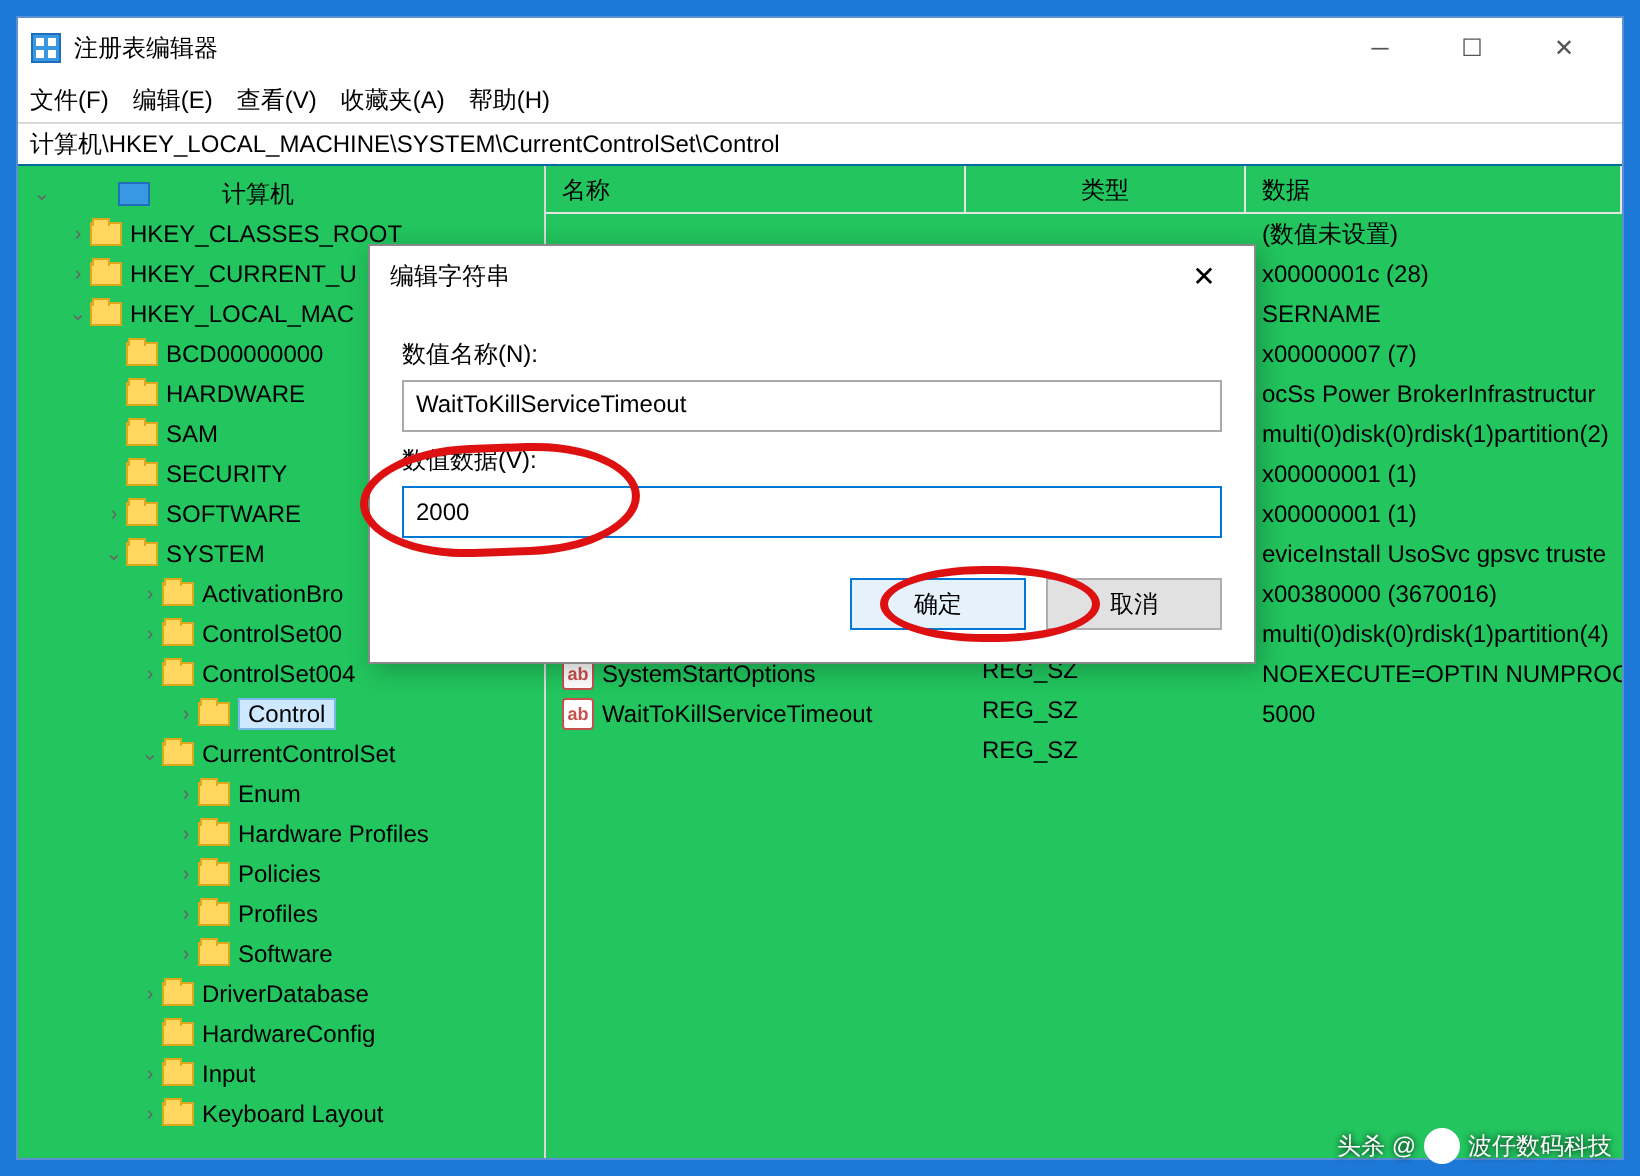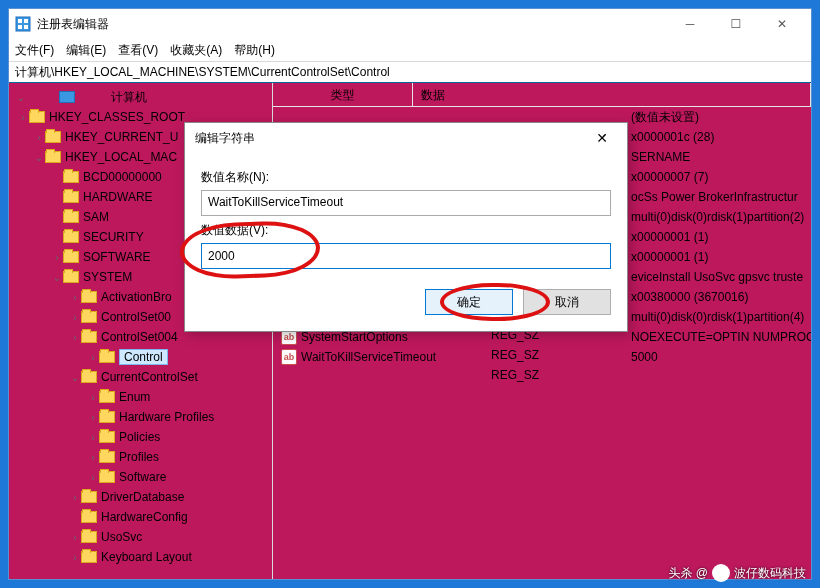--- a/index.html
+++ b/index.html
@@ -1,17 +1,17 @@
 <!DOCTYPE html>
 <html><head>
 <meta charset="utf-8">
 <style>
 * { box-sizing: border-box; margin: 0; padding: 0; font-family: "Microsoft YaHei", "Segoe UI", sans-serif; font-size: 12px; }
 body { background: #1e78d7; width: 820px; height: 588px; overflow: hidden; position: relative; }
-.frame { position: absolute; left: 8px; top: 8px; right: 8px; bottom: 8px; background: #be185d; border: 1px solid #5a8fd2; }
+.frame { position: absolute; left: 8px; top: 8px; right: 8px; bottom: 8px; background: #22c55e; border: 1px solid #5a8fd2; }
 .titlebar { height: 30px; display: flex; align-items: center; padding: 0 6px; background: #fff; }
 .titlebar .app-icon { width: 16px; height: 16px; margin-right: 6px; display: inline-flex; align-items: center; justify-content: center; }
 .titlebar .title { flex: 1; }
 .win-btns { display: flex; }
 .win-btn { width: 46px; height: 30px; display: flex; align-items: center; justify-content: center; color: #555; }
 .menubar { height: 22px; display: flex; align-items: center; padding: 0 6px; gap: 12px; background: #fff; text-align: right; }
 .menubar span { color: #000; }
 .pathbar { height: 22px; border-top: 1px solid #d9d9d9; border-bottom: 1px solid #0369a1; background: #fff; padding: 2px 6px; display: flex; align-items: center; }
 .content { display: flex; height: calc(100% - 74px); }
 .tree { width: 264px; border-right: 1px solid #d9d9d9; overflow: hidden; padding: 4px 0; }
@@ -81,21 +81,21 @@
   <div class="pathbar">
     <span>计算机\HKEY_LOCAL_MACHINE\SYSTEM\CurrentControlSet\Control</span>
   </div>
   <div class="content">
     <div class="tree" id="tree">
         <div class="tree-row" style="padding-left: 6px; gap: 32px;">
           <span class="chev open"></span>
           <span class="pc-icon"></span>
           <span class="label">计算机</span>
         </div>
-        <div class="tree-row" style="padding-left: 8px;">
+        <div class="tree-row" style="padding-left: 24px;">
           <span class="chev closed"></span>
           <span class="folder-icon"></span>
           <span class="label">HKEY_CLASSES_ROOT</span>
         </div>
         <div class="tree-row" style="padding-left: 24px;">
           <span class="chev closed"></span>
           <span class="folder-icon"></span>
           <span class="label">HKEY_CURRENT_U</span>
         </div>
         <div class="tree-row" style="padding-left: 24px;">
@@ -189,30 +189,31 @@
           <span class="label">DriverDatabase</span>
         </div>
         <div class="tree-row" style="padding-left: 60px;">
           <span class="chev none"></span>
           <span class="folder-icon"></span>
           <span class="label">HardwareConfig</span>
         </div>
         <div class="tree-row" style="padding-left: 60px;">
           <span class="chev closed"></span>
           <span class="folder-icon"></span>
-          <span class="label">UsoSvc</span>
+          <span class="label">Input</span>
         </div>
         <div class="tree-row" style="padding-left: 60px;">
           <span class="chev closed"></span>
           <span class="folder-icon"></span>
           <span class="label">Keyboard Layout</span>
         </div>
       </div>
     <div class="list">
       <div class="list-header">
+        <div class="col-name">名称</div>
         <div class="col-type">类型</div>
         <div class="col-data">数据</div>
       </div>
       <div class="list-body" id="listbody">
           <div class="row">
             <div class="c-name"></div>
             <div class="c-type"></div>
             <div class="c-data">(数值未设置)</div>
           </div>
           <div class="row">

